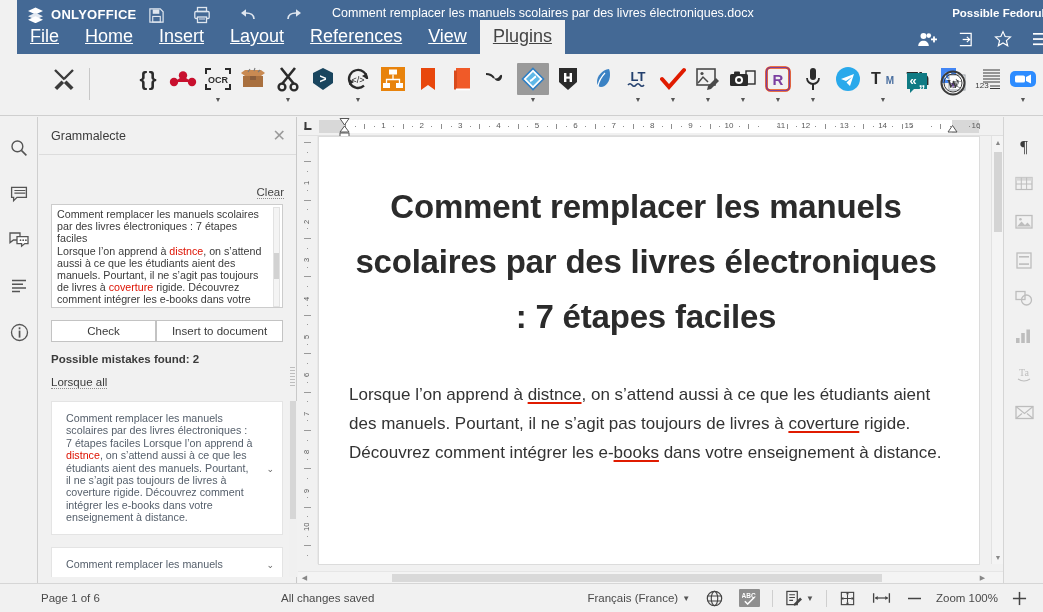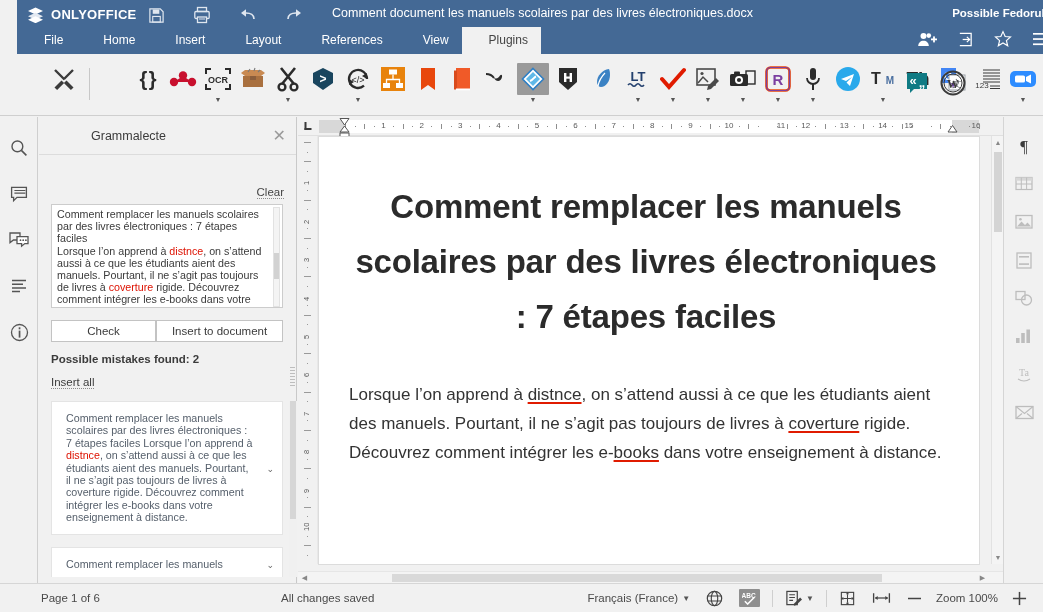--- a/index.html
+++ b/index.html
@@ -33,22 +33,23 @@
     color: #fff; font-size: 12.5px; white-space: nowrap;
   }
   .user-name {
     position: absolute; right: 12px; top: 7px;
     color: #ffffff; font-size: 11.5px; font-weight: bold;
   }
 
   
   .menubar { position: absolute; left: 0; top: 26px; height: 28px; display: flex; align-items: flex-end; }
   .mtab {
-    color: #ffffff; font-size: 12px; padding: 6px 13px 7px 27px; cursor: pointer;
+    color: #ffffff; font-size: 18px; padding: 6px 13px 7px 13px; cursor: pointer;
     white-space: nowrap;
+    text-decoration: underline;
   }
   .mtab.active { background: #f1f1f1; color: #444444; }
   .hdr-right-icons {
     position: absolute; right: 8px; top: 28px; display: flex; gap: 16px; align-items: center;
   }
   .hdr-right-icons .ri { cursor: pointer; display: flex; align-items: center; justify-content: center; width: 22px; height: 22px;}
 
   
   .plugbar {
     position: absolute; top: 54px; left: 0; width: 1043px; height: 62px;
@@ -73,21 +74,21 @@
 
   
   .gpanel {
     position: absolute; top: 117px; left: 39px; width: 258px; height: 466px;
     background: #f1f1f1; border-right: 1px solid #c9c9c9;
   }
   .gpanel-head {
     height: 38px; display: flex; align-items: center; justify-content: space-between;
     padding: 0 10px 0 12px; border-bottom: 1px solid #dcdcdc; background: #f1f1f1;
   }
-  .gpanel-title { font-size: 12.5px; color: #3b3b3b; margin-left: 40px; }
+  .gpanel-title { font-size: 12.5px; color: #3b3b3b; }
   .gclose { color: #9a9a9a; font-size: 16px; cursor: pointer; line-height: 1; }
   .gbody { position: relative; height: 427px; background: #f1f1f1; }
   .clear-link {
     position: absolute; right: 12px; top: 31px; font-size: 11.5px; color: #444;
     border-bottom: 1px dotted #8a8a8a; cursor: pointer;
   }
   .gtextarea {
     position: absolute; left: 12px; top: 49px; width: 232px; height: 104px;
     background: #ffffff; border: 1px solid #cccccc; overflow: hidden;
     font-size: 10.7px; line-height: 12.2px; color: #3a3a3a; padding: 3px 12px 3px 5px;
@@ -257,21 +258,21 @@
         </svg>
       </div>
       <div class="hdr-ibtn">
         <svg width="20" height="16" viewBox="0 0 20 16">
           <path d="M4 12c0-4 3.5-6 8-6" fill="none" stroke="#dfe6ef" stroke-width="1.7"></path>
           <polygon points="12,2.2 12,9.8 17,6" fill="#dfe6ef"></polygon>
         </svg>
       </div>
     </div>
 
-    <div class="doc-title">Comment document les manuels scolaires par des livres électroniques.docx</div>
+    <div class="doc-title">Comment remplacer les manuels scolaires par des livres électroniques.docx</div>
     <div class="user-name">Possible Fedoruk</div>
 
     <div class="menubar">
       <div class="mtab">File</div>
       <div class="mtab">Home</div>
       <div class="mtab">Insert</div>
       <div class="mtab">Layout</div>
       <div class="mtab">References</div>
       <div class="mtab">View</div>
       <div class="mtab active">Plugins</div>
@@ -655,21 +656,21 @@
         <div class="ta-scroll"></div>
         <div class="ta-thumb"></div>
       </div>
 
       <div class="gbtn-row">
         <button class="gbtn" id="btn-check">Check</button>
         <button class="gbtn" id="btn-insert">Insert to document</button>
       </div>
 
       <div class="mistakes">Possible mistakes found: 2</div>
-      <div class="expand-all">Insert all</div>
+      <div class="expand-all">Lorsque all</div>
 
       <div class="cards-area">
         <div id="cards-host">
             <div class="card"><span><span>Comment remplacer les manuels scolaires par des livres électroniques : 7 étapes faciles Lorsque l’on apprend à </span><span class="err">distnce</span><span>, on s’attend aussi à ce que les étudiants aient des manuels. Pourtant, il ne s’agit pas toujours de livres à coverture rigide. Découvrez comment intégrer les e-books dans votre enseignement à distance.</span></span><span class="card-caret">⌄</span></div>
             <div class="card"><span><span>Comment remplacer les manuels</span></span><span class="card-caret">⌄</span></div>
           </div>
         <div class="cards-scroll">
           <div class="cards-thumb"></div>
         </div>
       </div>

